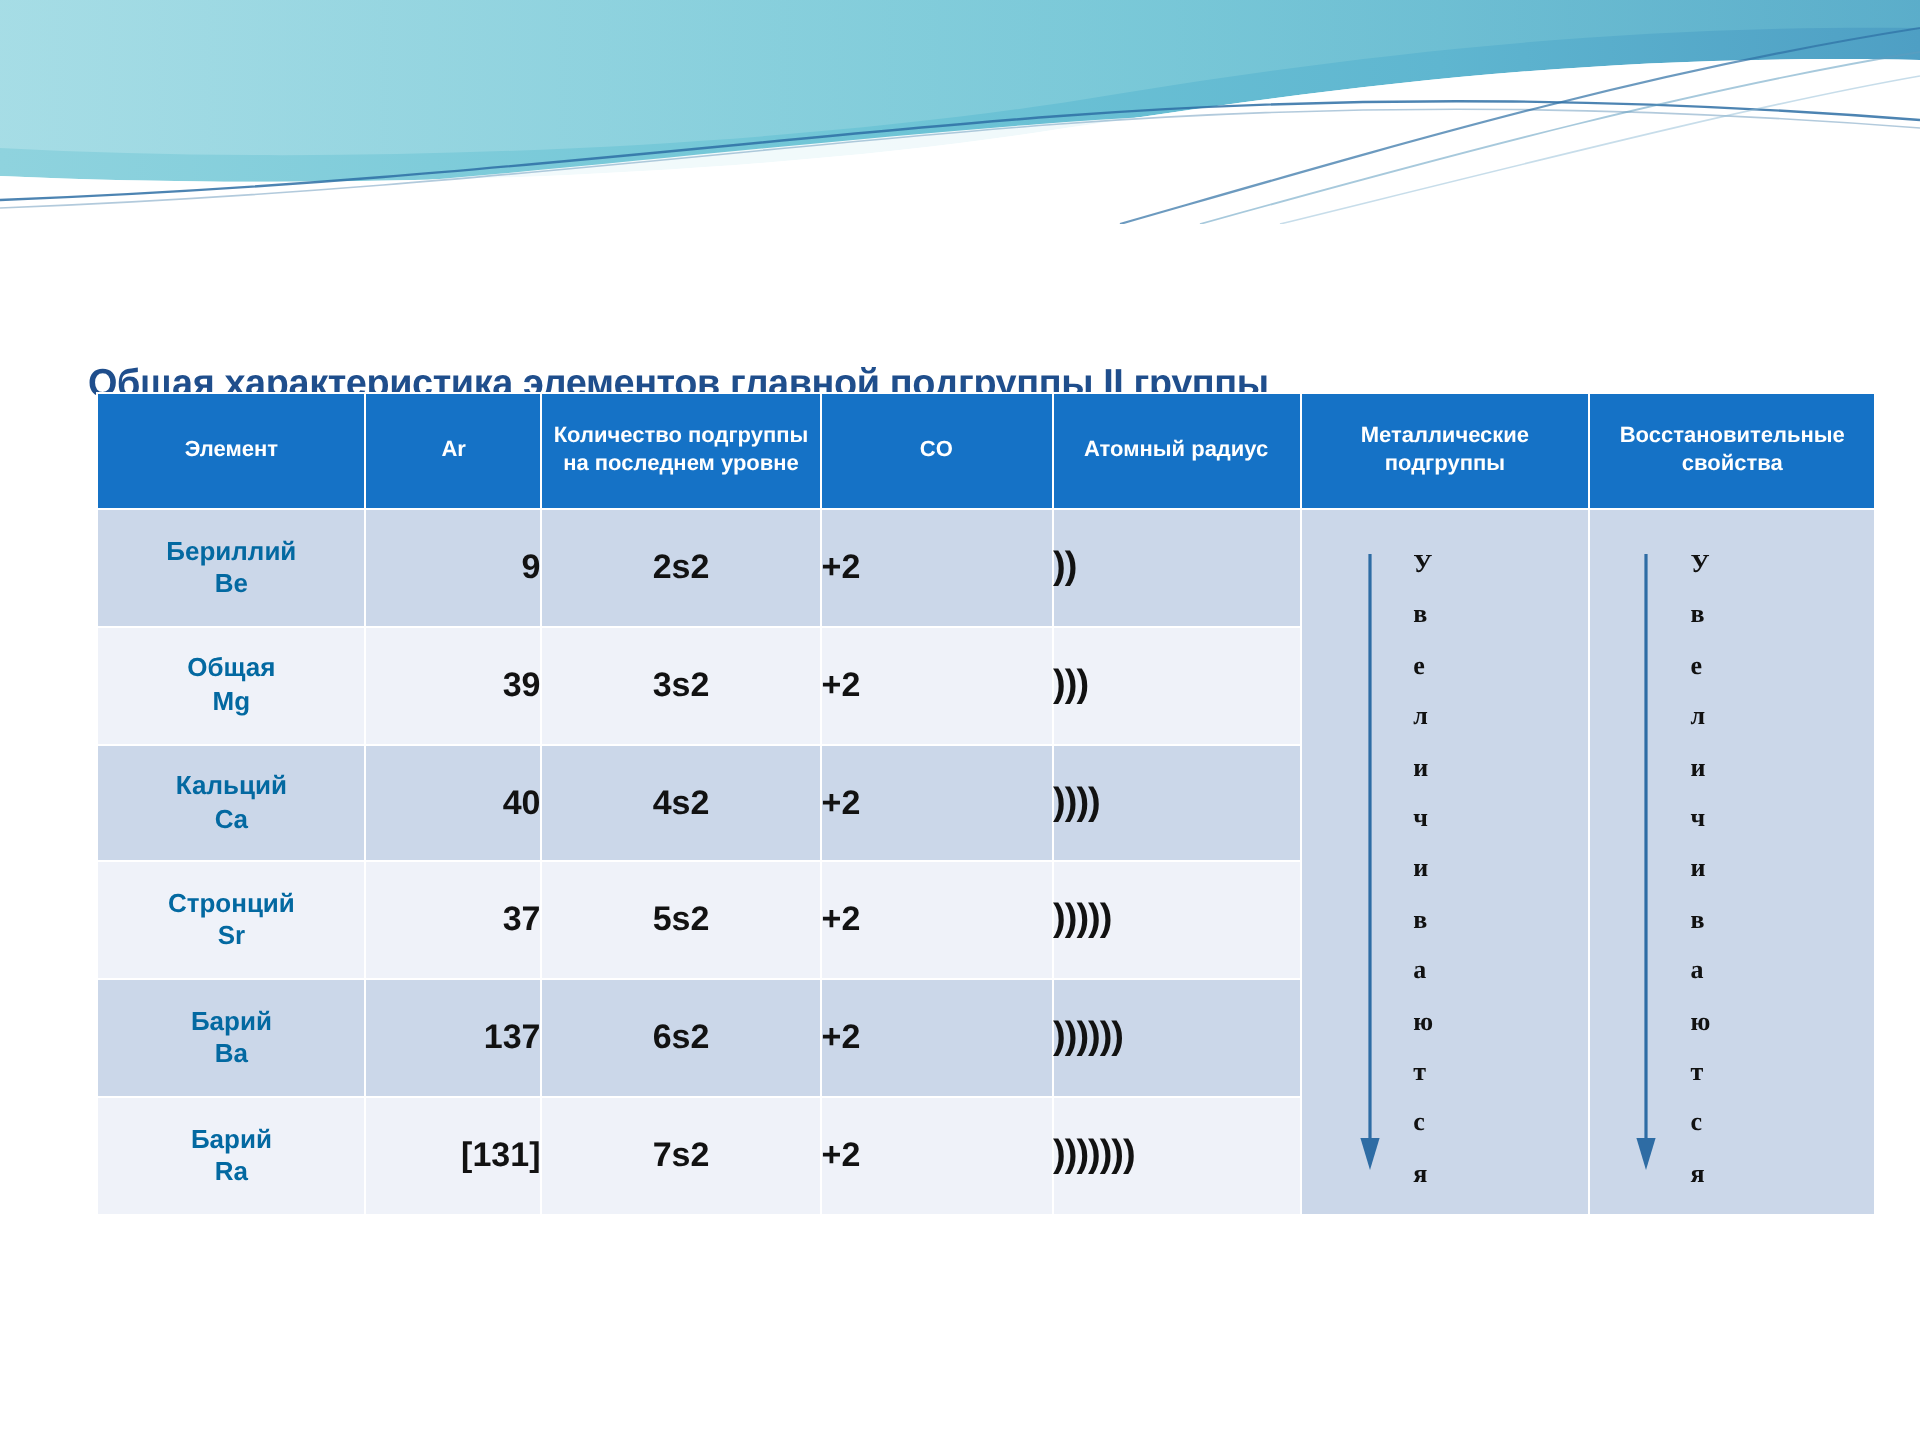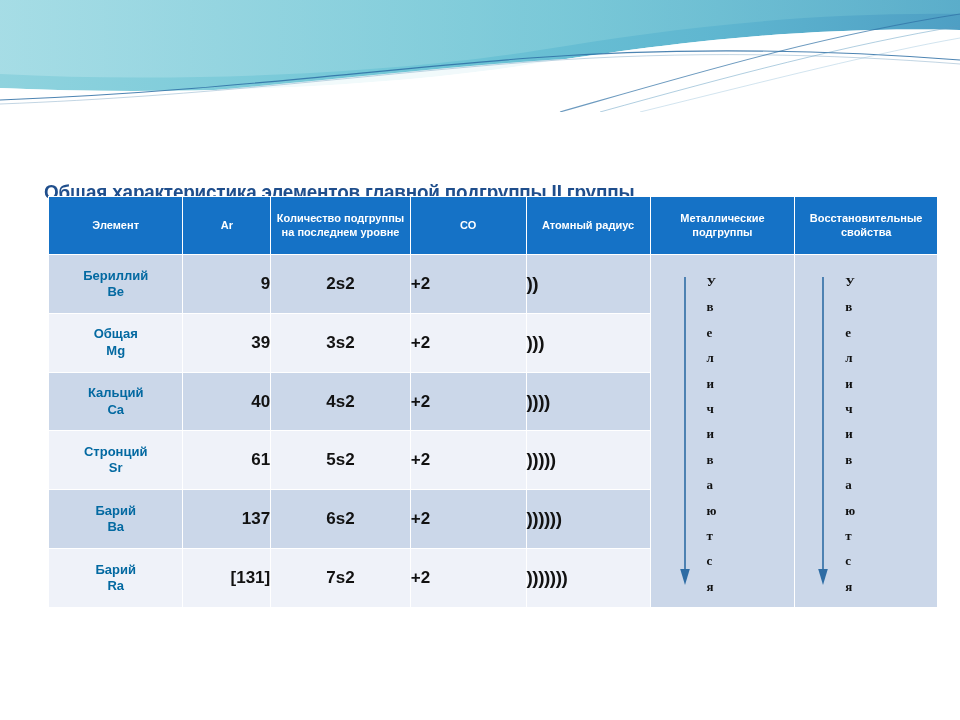--- a/index.html
+++ b/index.html
@@ -292,21 +292,21 @@
         <td class="c-conf">4s2</td>
         <td class="c-co">+2</td>
         <td class="c-radius">))))</td>
       </tr>
 
       <tr class="row-even">
         <td class="c-name">
           <div>Стронций</div>
           <div>Sr</div>
         </td>
-        <td class="c-ar">61</td>
+        <td class="c-ar">37</td>
         <td class="c-conf">5s2</td>
         <td class="c-co">+2</td>
         <td class="c-radius">)))))</td>
       </tr>
 
       <tr class="row-odd">
         <td class="c-name">
           <div>Барий</div>
           <div>Ba</div>
         </td>

